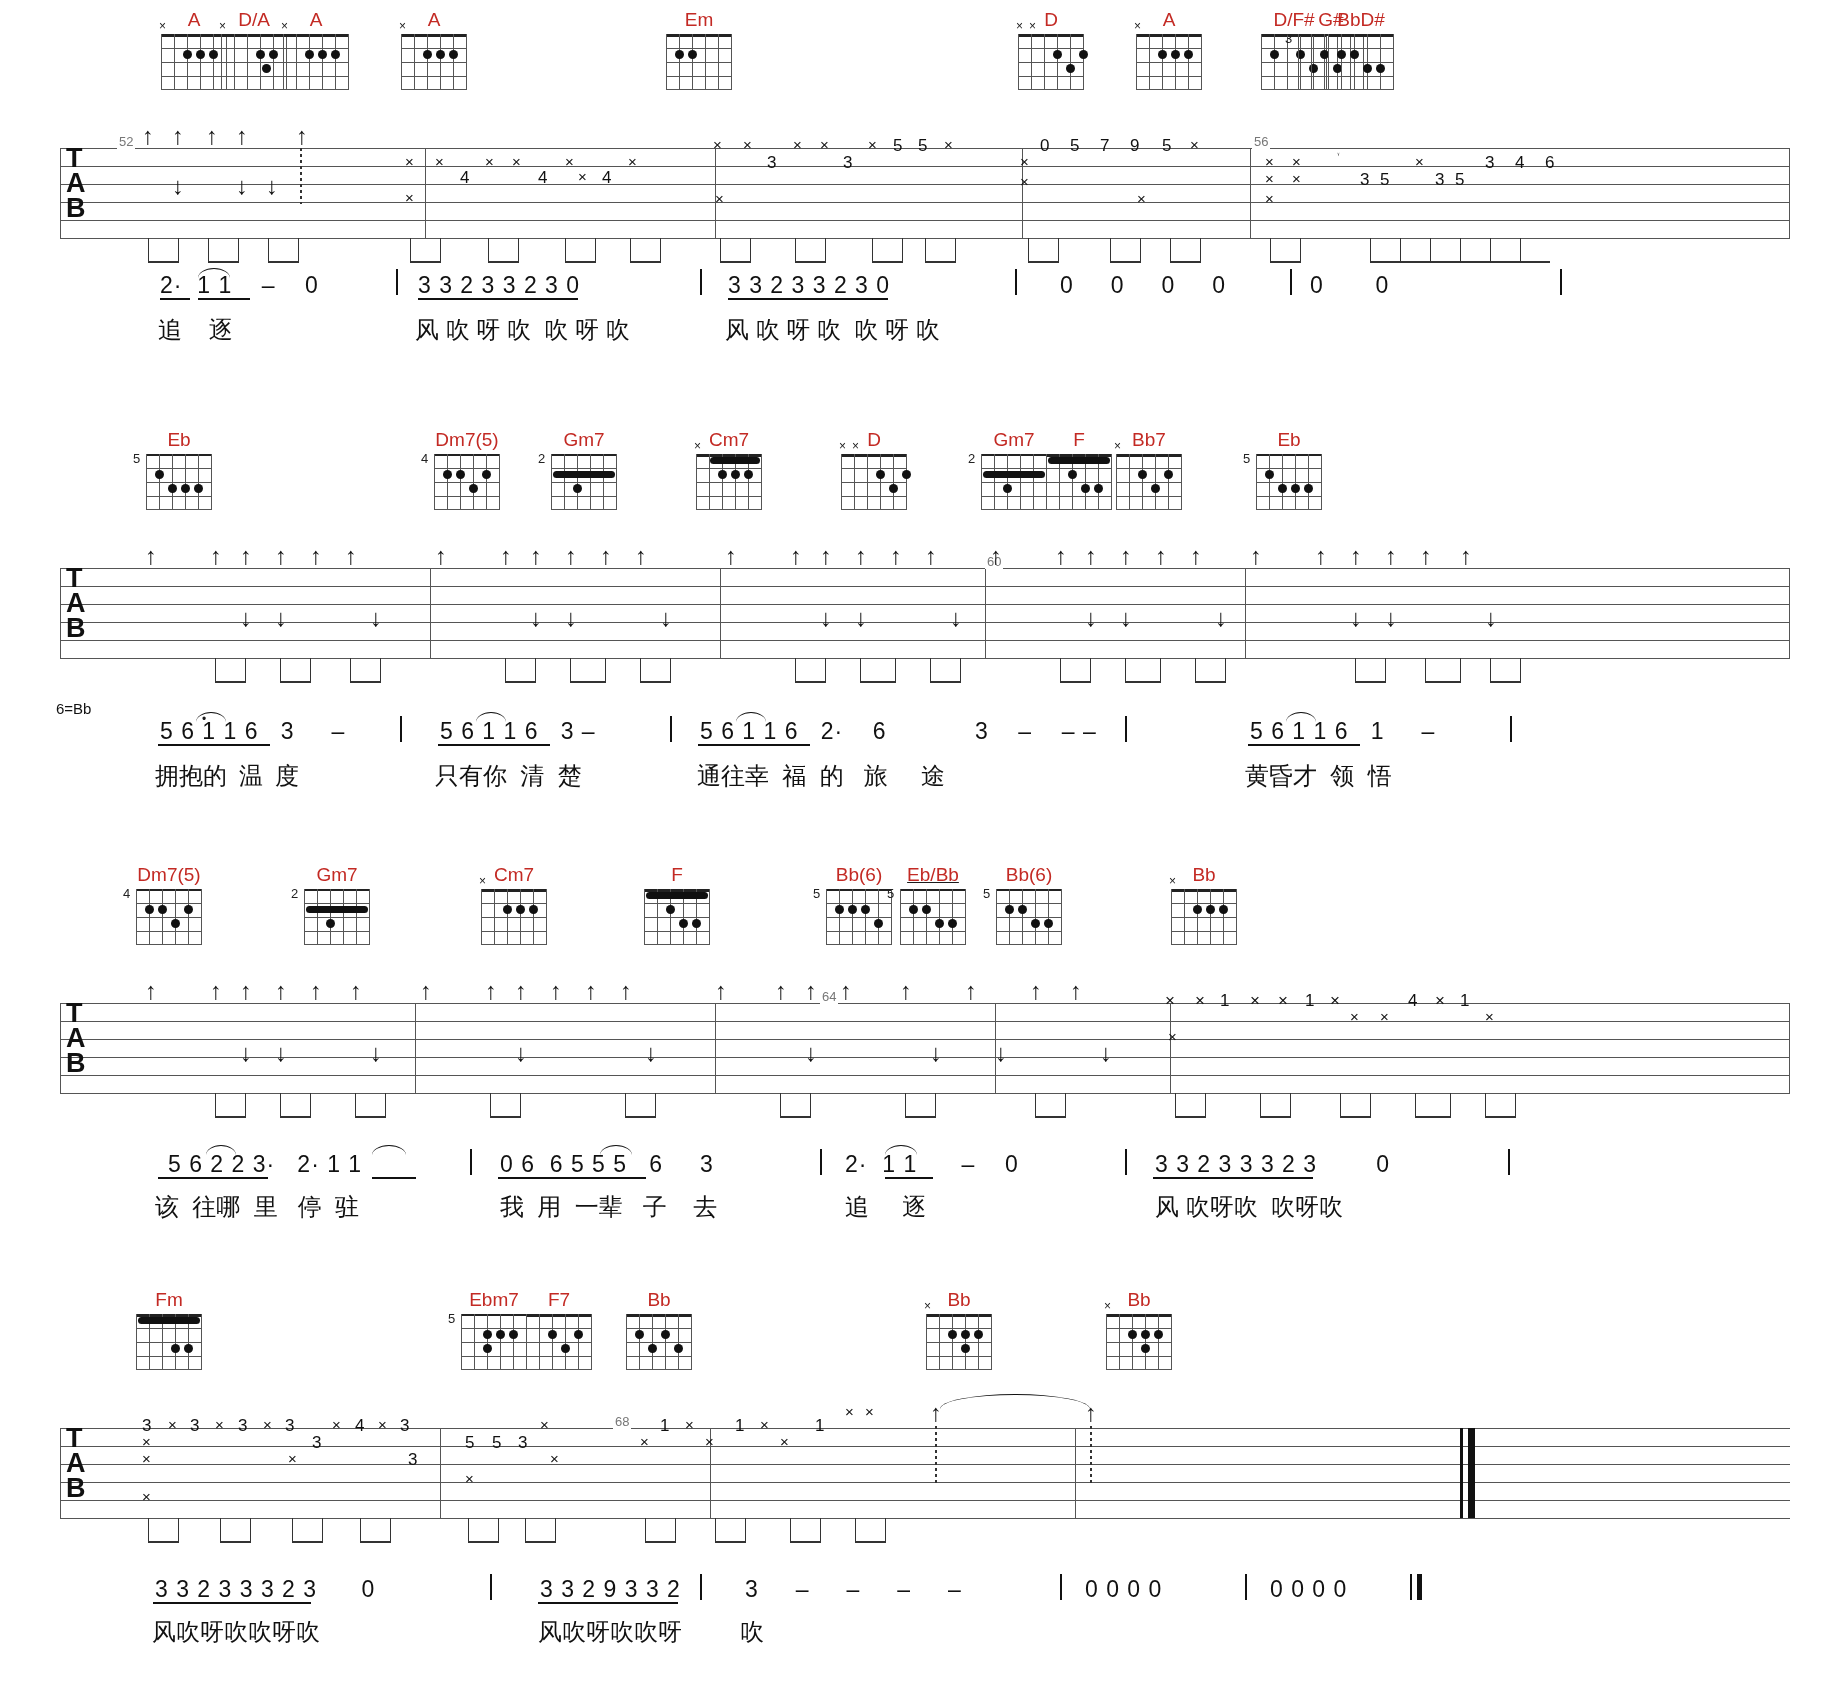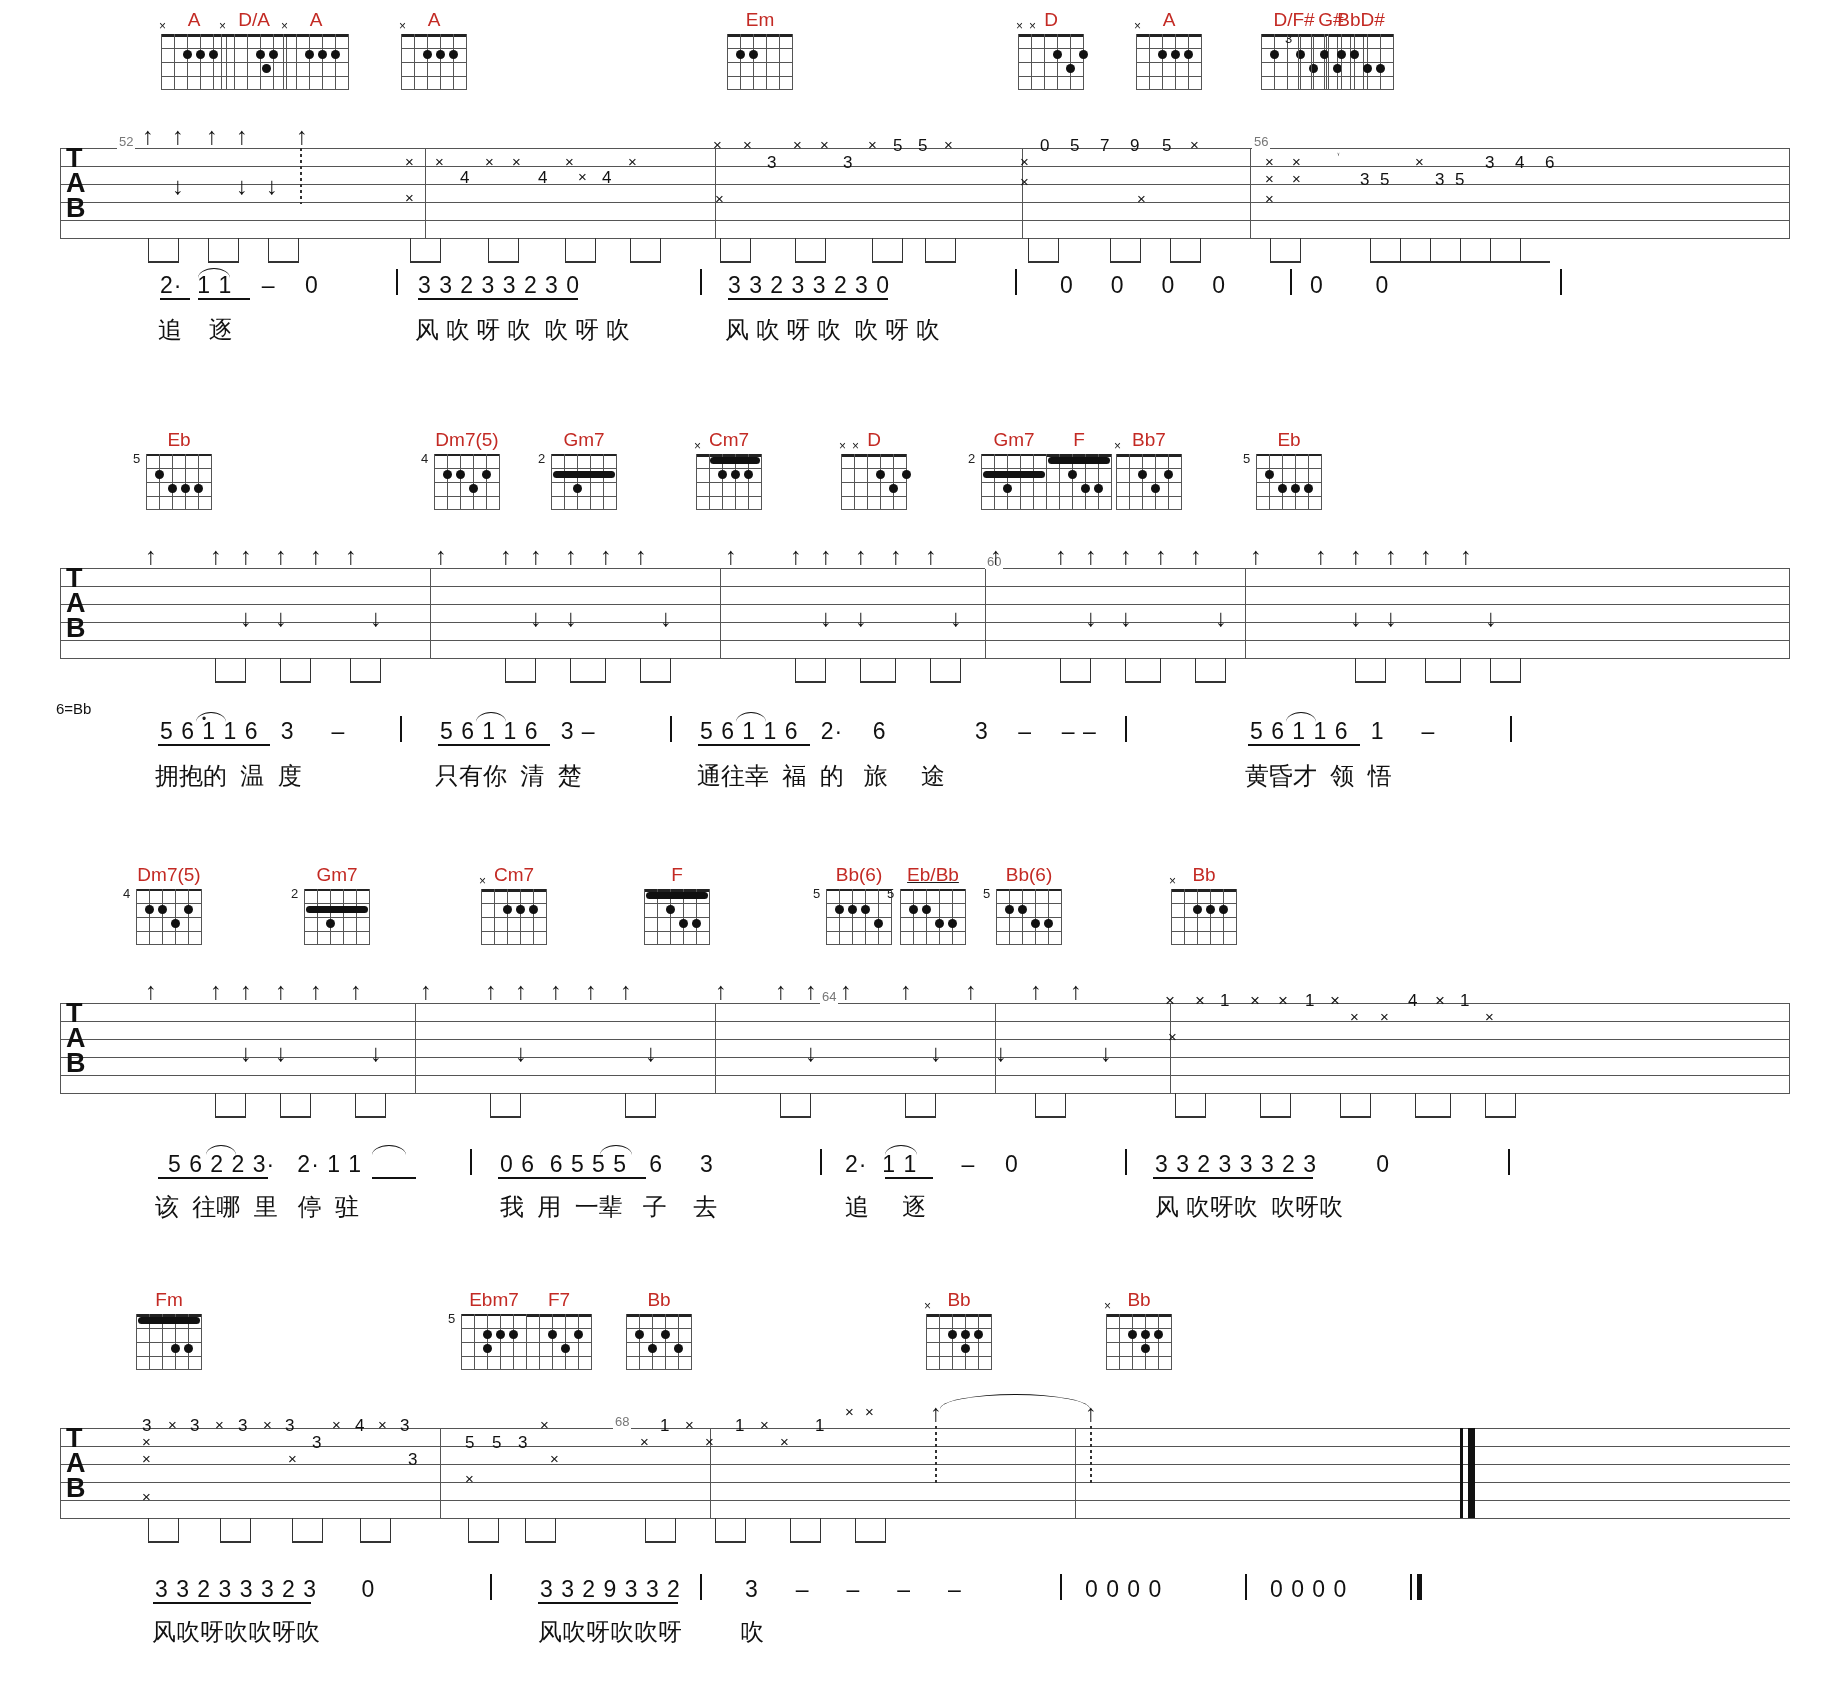--- a/index.html
+++ b/index.html
@@ -135,21 +135,21 @@
         <div class="hline" style="top:14px;"></div>
             <div class="hline" style="top:28px;"></div>
         <div class="hline" style="top:42px;"></div>
             <div class="hline" style="top:55px;"></div>
         <div class="dot" style="left:22px;top:16px;"></div>
         <div class="dot" style="left:35px;top:16px;"></div>
         <div class="dot" style="left:48px;top:16px;"></div>
       </div>
     </div>
 
-    <div class="chord" style="left:721px;">
+    <div class="chord" style="left:660px;">
       <div class="cname">Em</div>
       <div class="grid">
         <div class="nut"></div>
         <div class="vline" style="left:0;"></div>
             <div class="vline" style="left:13px;"></div>
         <div class="vline" style="left:26px;"></div>
             <div class="vline" style="left:39px;"></div>
         <div class="vline" style="left:52px;"></div>
             <div class="vline" style="left:65px;"></div>
         <div class="hline" style="top:14px;"></div>
@@ -746,21 +746,21 @@
     <div class="ubar" style="left:698px;top:36px;width:112px;"></div>
     <div class="tie" style="left:736px;top:4px;width:30px;"></div>
     <div class="nrow" style="left:975px;top:10px;">3&nbsp;&nbsp;&nbsp; –&nbsp;&nbsp;&nbsp; – –</div>
     <div class="vbar" style="left:1125px;top:8px;height:26px;"></div>
 
     <div class="nrow" style="left:1250px;top:10px;">5 6 1 1 6&nbsp;&nbsp; 1&nbsp;&nbsp;&nbsp;&nbsp; –</div>
     <div class="ubar" style="left:1248px;top:36px;width:112px;"></div>
     <div class="tie" style="left:1286px;top:4px;width:30px;"></div>
     <div class="vbar" style="left:1510px;top:8px;height:26px;"></div>
 
-    <div class="lrow" style="left:155px;top:52px;">拥抱的&nbsp; 温&nbsp; 度</div>
+    <div class="lrow" style="left:155px;top:52px;font-family:Liberation Serif, serif;">拥抱的&nbsp; 温&nbsp; 度</div>
     <div class="lrow" style="left:435px;top:52px;">只有你&nbsp; 清&nbsp; 楚</div>
     <div class="lrow" style="left:697px;top:52px;">通往幸&nbsp; 福&nbsp; 的&nbsp;&nbsp; 旅&nbsp;&nbsp;&nbsp;&nbsp; 途</div>
     <div class="lrow" style="left:1245px;top:52px;">黄昏才&nbsp; 领&nbsp; 悟</div>
   </div>
 </div>
 
 <div class="system" style="top:865px;height:360px;">
 
   <div class="chords">
     <div class="chord" style="left:130px;">

